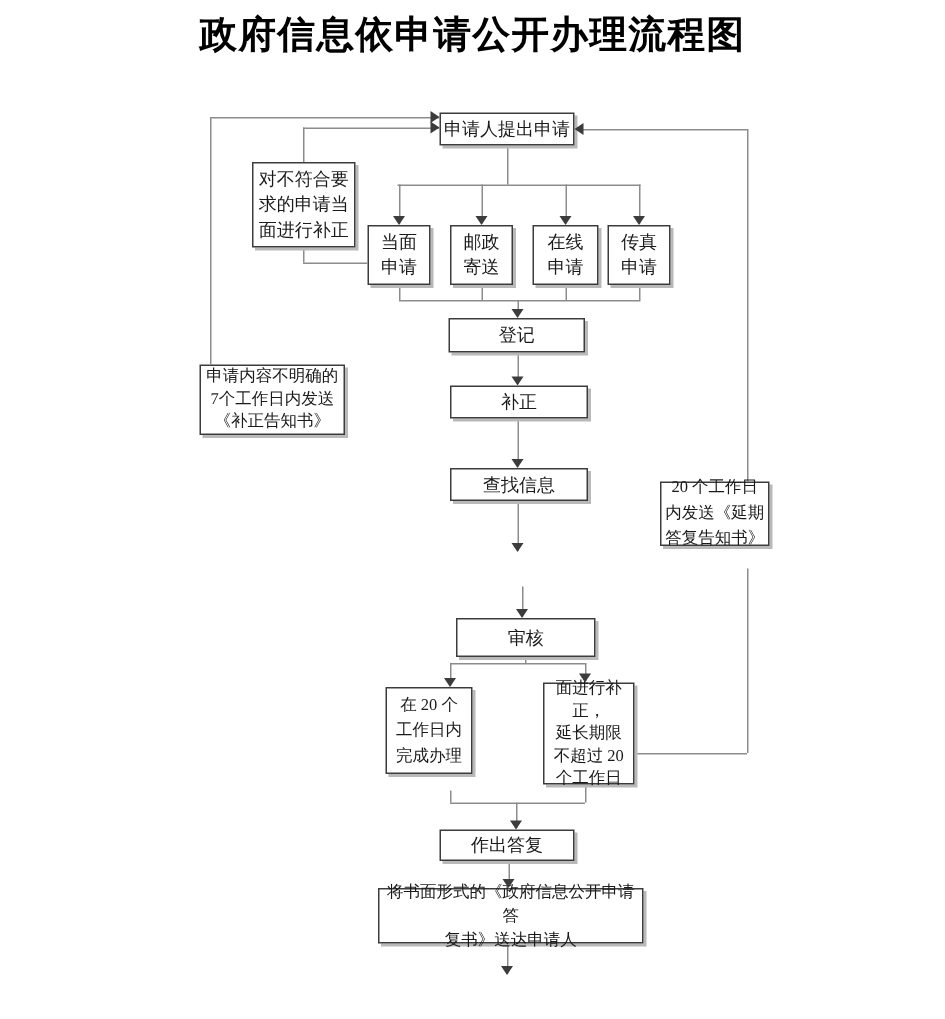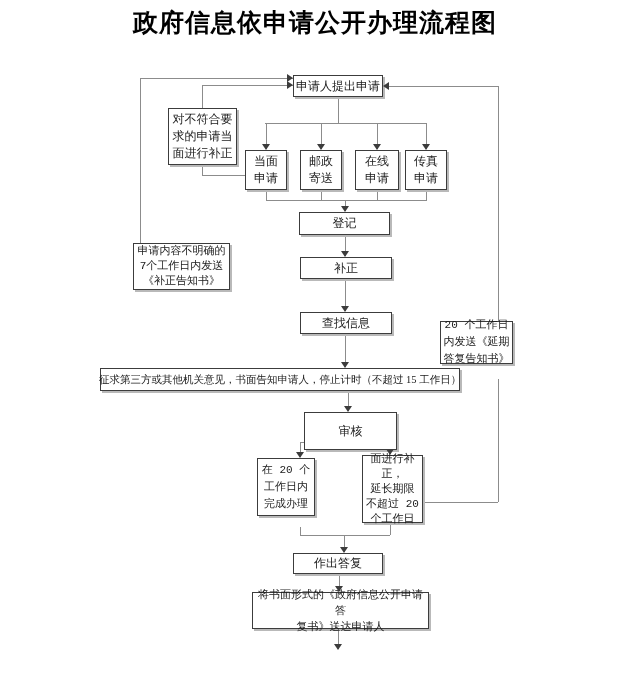--- a/index.html
+++ b/index.html
@@ -11,21 +11,21 @@
        box-shadow:2px 2px 0 #b9b9b9;display:flex;flex-direction:column;align-items:center;
        justify-content:center;text-align:center;font-size:12px;line-height:17px;z-index:2;}
   .hl{position:absolute;height:1px;background:#8c8c8c;z-index:1;}
   .vl{position:absolute;width:1px;background:#8c8c8c;z-index:1;}
   .ad{position:absolute;width:0;height:0;border-left:4px solid transparent;
       border-right:4px solid transparent;border-top:6px solid #3c3c3c;z-index:3;}
   .ar{position:absolute;width:0;height:0;border-top:4px solid transparent;
       border-bottom:4px solid transparent;border-left:6px solid #3c3c3c;z-index:3;}
   .al{position:absolute;width:0;height:0;border-top:4px solid transparent;
       border-bottom:4px solid transparent;border-right:6px solid #3c3c3c;z-index:3;}
-  .f11{font-size:11px;font-family:Liberation Mono, monospace;}
+  .f11{font-size:11px;}
   .nowrap{white-space:nowrap;}
 </style>
 </head>
 <body>
 
 <div class="canvas">
 
   <div class="title">政府信息依申请公开办理流程图</div>
 
   <div class="vl" style="left:338px;top:97px;height:26px"></div>
@@ -120,23 +120,22 @@
   <div class="box f11" style="left:133px;top:243px;width:97px;height:47px;line-height:15px">
     <div>申请内容不明确的</div>
     <div>7个工作日内发送</div>
     <div>《补正告知书》</div>
   </div>
 
   <div class="box" style="left:300px;top:257px;width:92px;height:22px">补正</div>
 
   <div class="box" style="left:300px;top:312px;width:92px;height:22px">查找信息</div>
 
-  <div class="box nowrap" style="left:100px;top:368px;width:360px;height:23px;font-size:10.5px">征求第三方或其他机关意见，书面告知申请人，停止计时（不超过 15 工作日）</div>
 
-  <div class="box" style="left:304px;top:412px;width:93px;height:38px">审核</div>
+  <div class="box" style="left:304px;top:412px;width:93px;height:26px">审核</div>
 
   <div class="box f11" style="left:257px;top:458px;width:58px;height:58px;line-height:17px">
     <div>在 20 个</div>
     <div>工作日内</div>
     <div>完成办理</div>
   </div>
 
   <div class="box f11" style="left:362px;top:455px;width:61px;height:68px;line-height:15px">
     <div>面进行补正，</div>
     <div>延长期限</div>

